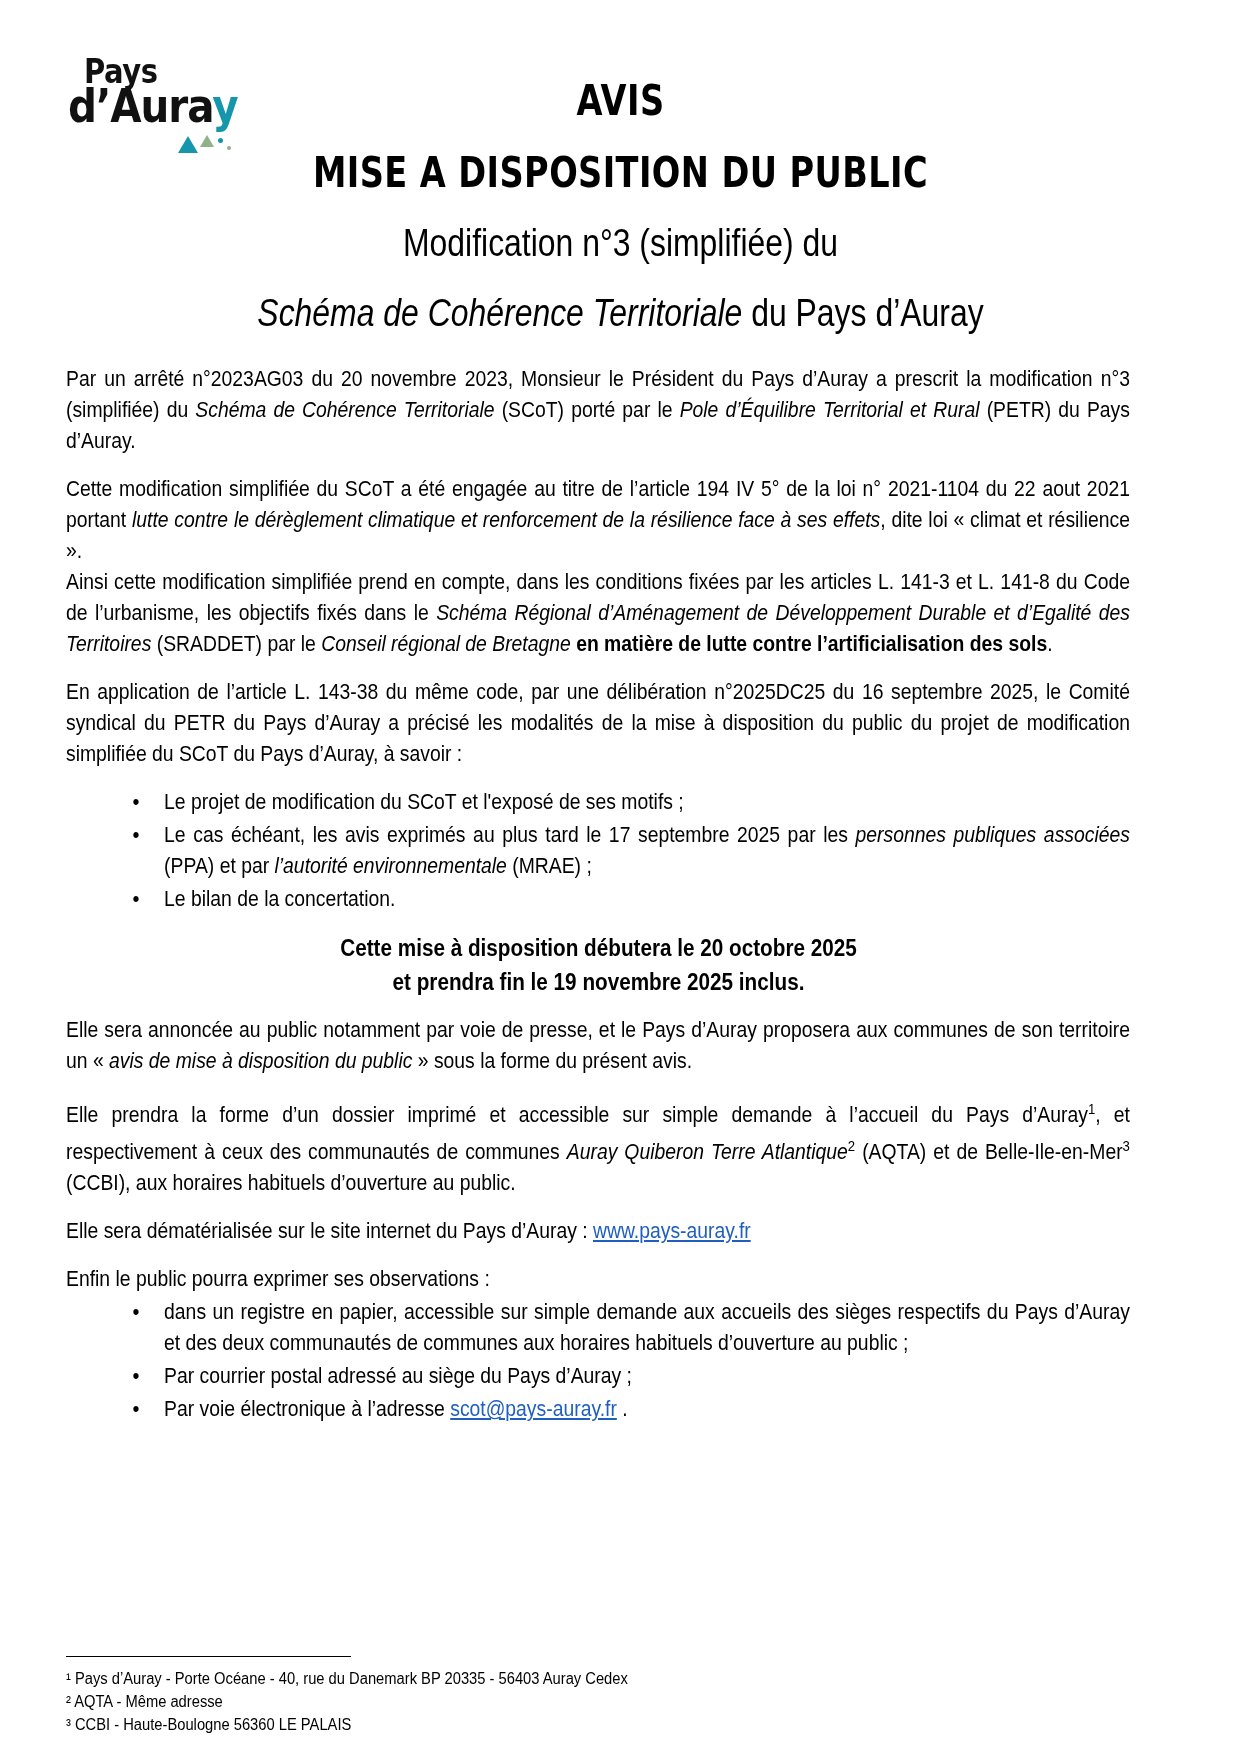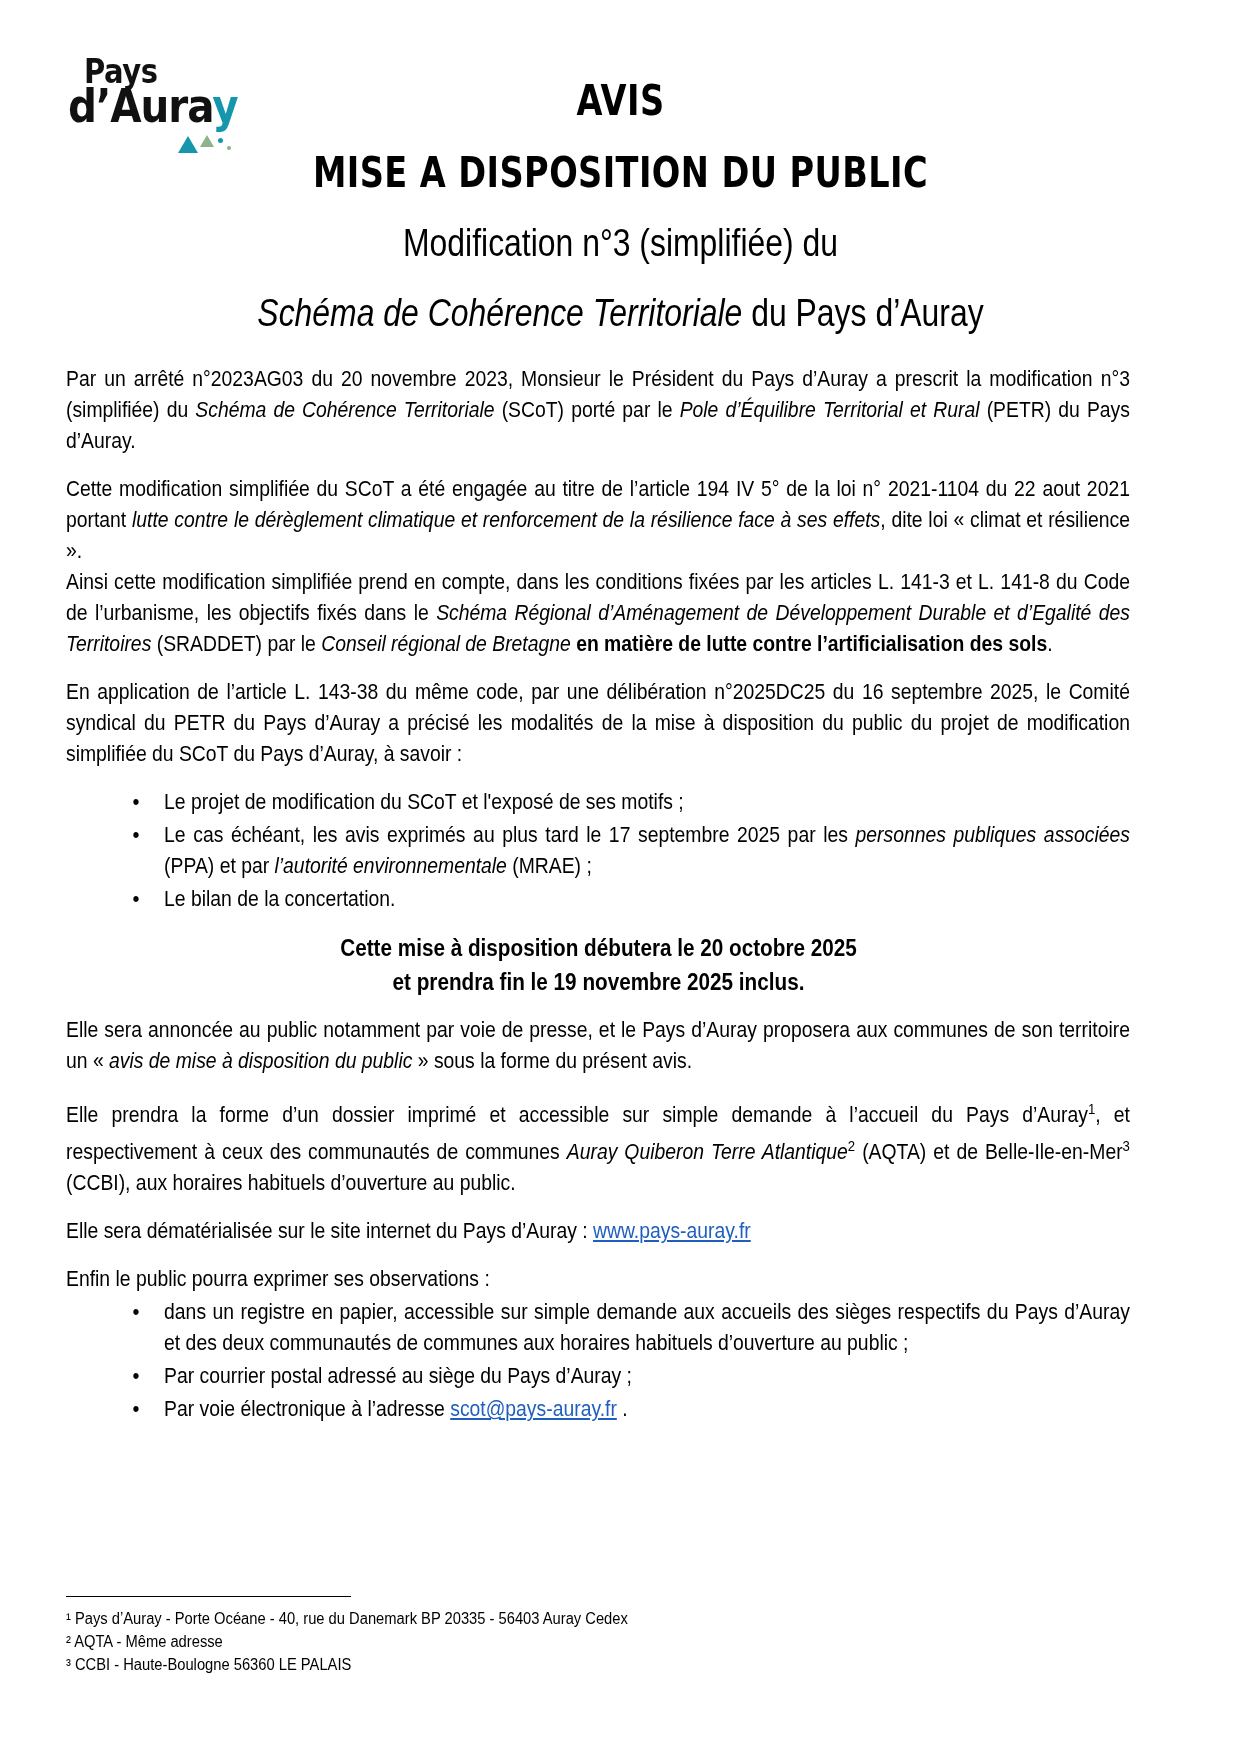--- a/index.html
+++ b/index.html
@@ -197,21 +197,21 @@
     color: #1f5fbf;
     text-decoration: underline;
   }
 
   sup { font-size: 0.68em; vertical-align: super; }
 
   
   .footnote-area {
     position: absolute;
     left: 66px;
-    top: 1596px;
+    top: 1656px;
     width: 1065px;
   }
   .footnote-rule {
     width: 285px;
     height: 1px;
     background: #000000;
     margin-bottom: 10px;
   }
   .footnote {
     font-size: 16px;

